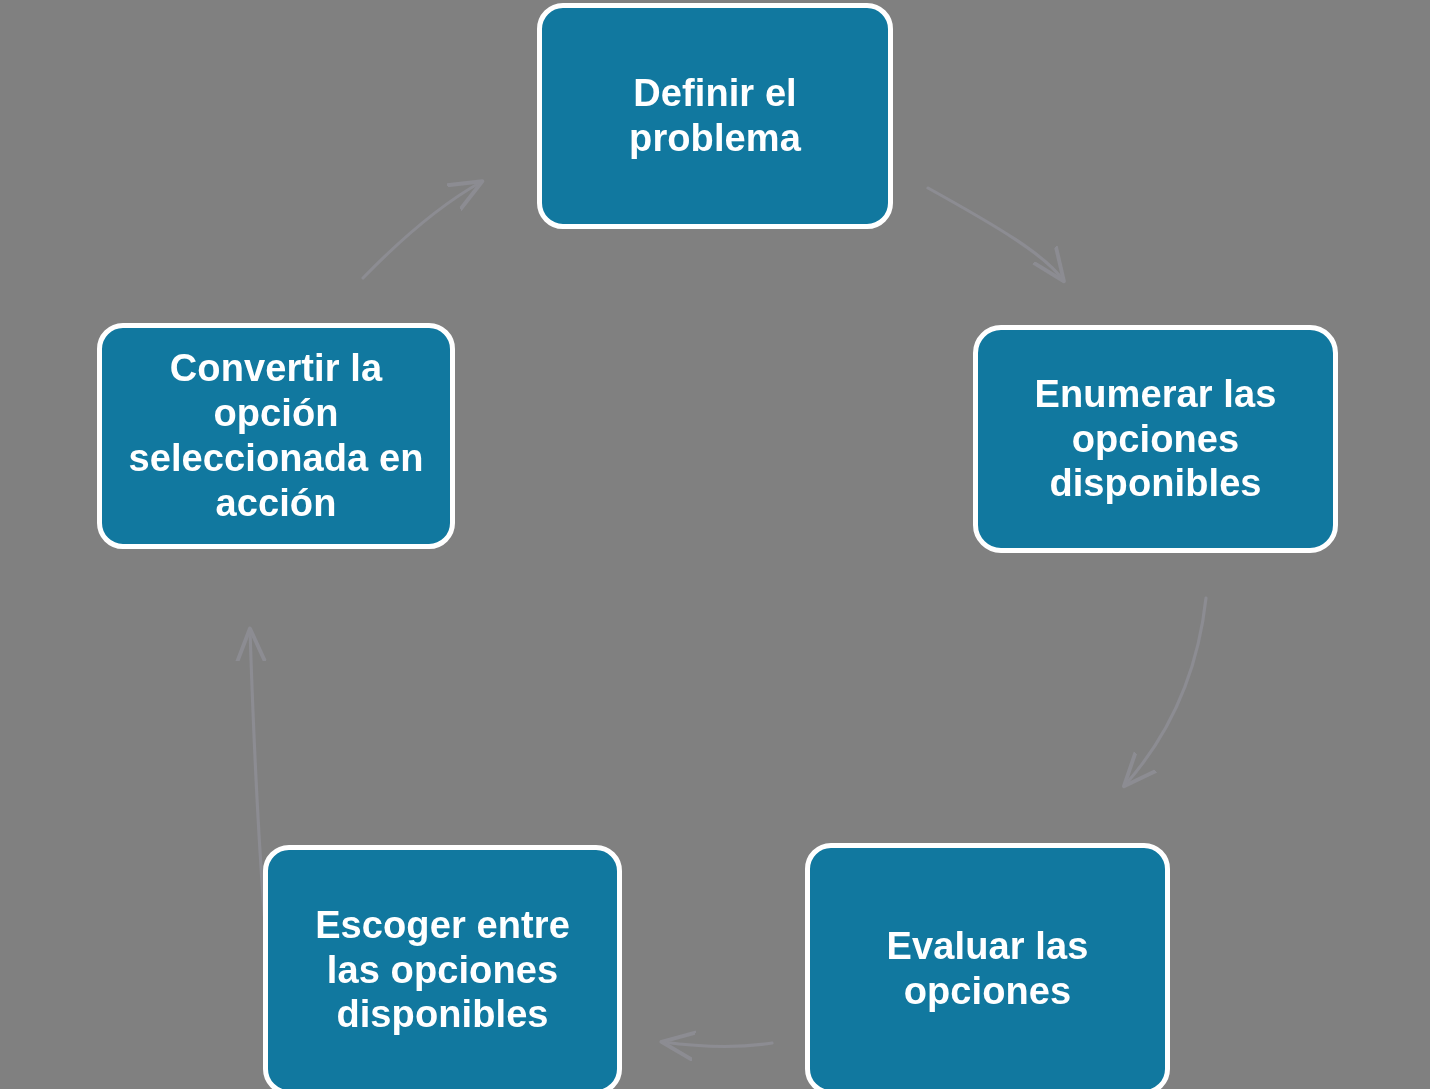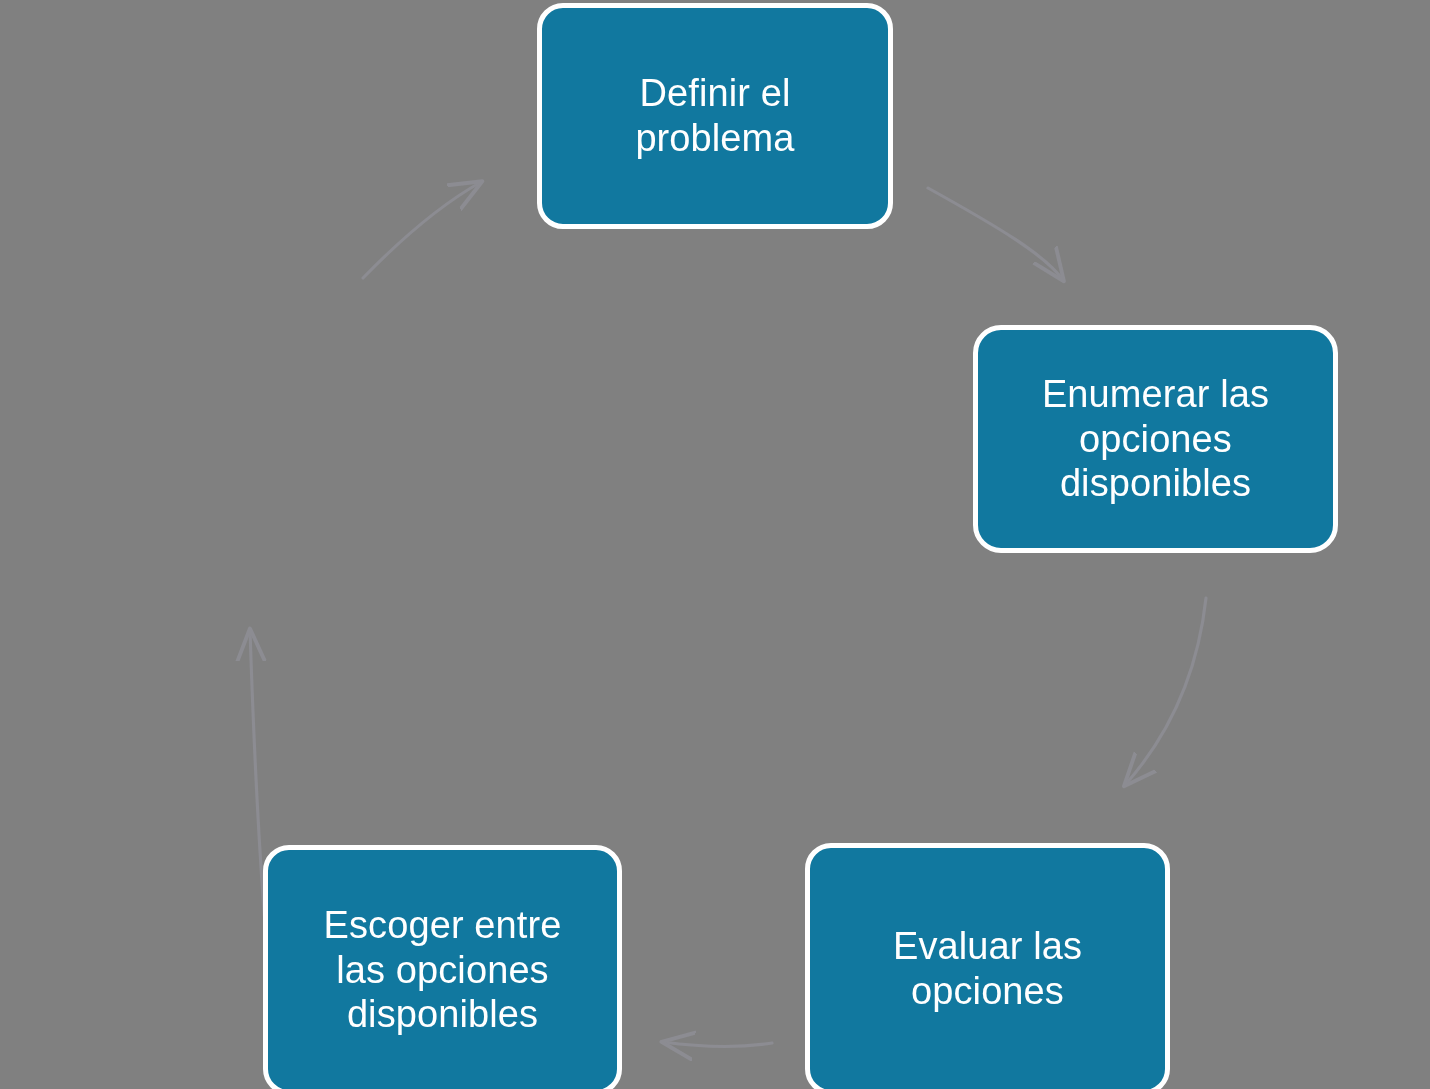--- a/index.html
+++ b/index.html
@@ -7,20 +7,21 @@
     padding: 0;
     background: #7f7f7f;
   }
   #canvas {
     position: relative;
     width: 1430px;
     height: 1089px;
     background: #808080;
     overflow: hidden;
     font-family: "Liberation Sans", sans-serif;
+    font-weight: bold;
   }
   .arrow-layer {
     position: absolute;
     left: 0;
     top: 0;
     width: 1430px;
     height: 1089px;
     pointer-events: none;
   }
   .node {
@@ -110,14 +111,18 @@
 opciones
 disponibles</div>
 
   <div class="node" id="node-evaluate">Evaluar las
 opciones</div>
 
   <div class="node" id="node-choose">Escoger entre
 las opciones
 disponibles</div>
 
+  <div class="node" id="node-act">Convertir la
+opción
+seleccionada en
+acción</div>
 
 </div>
 
 </body></html>

